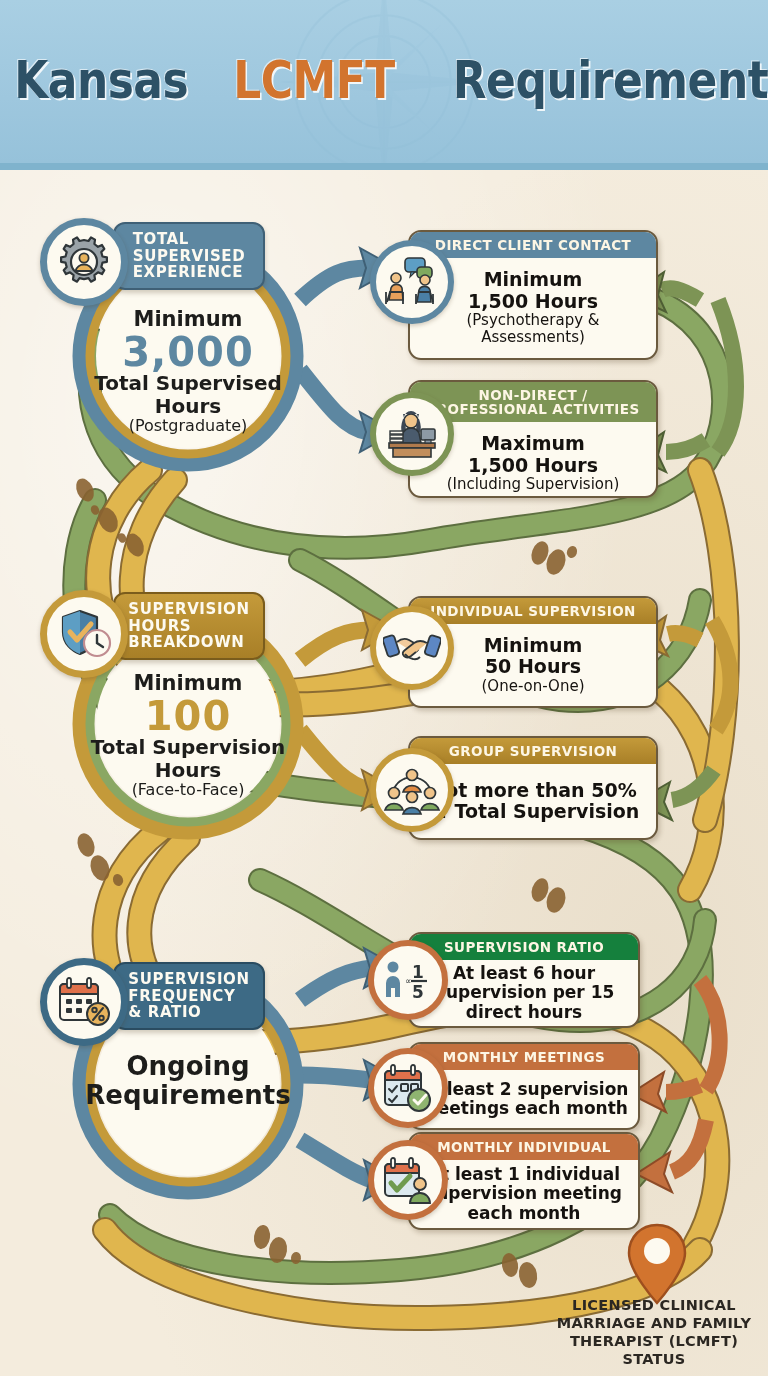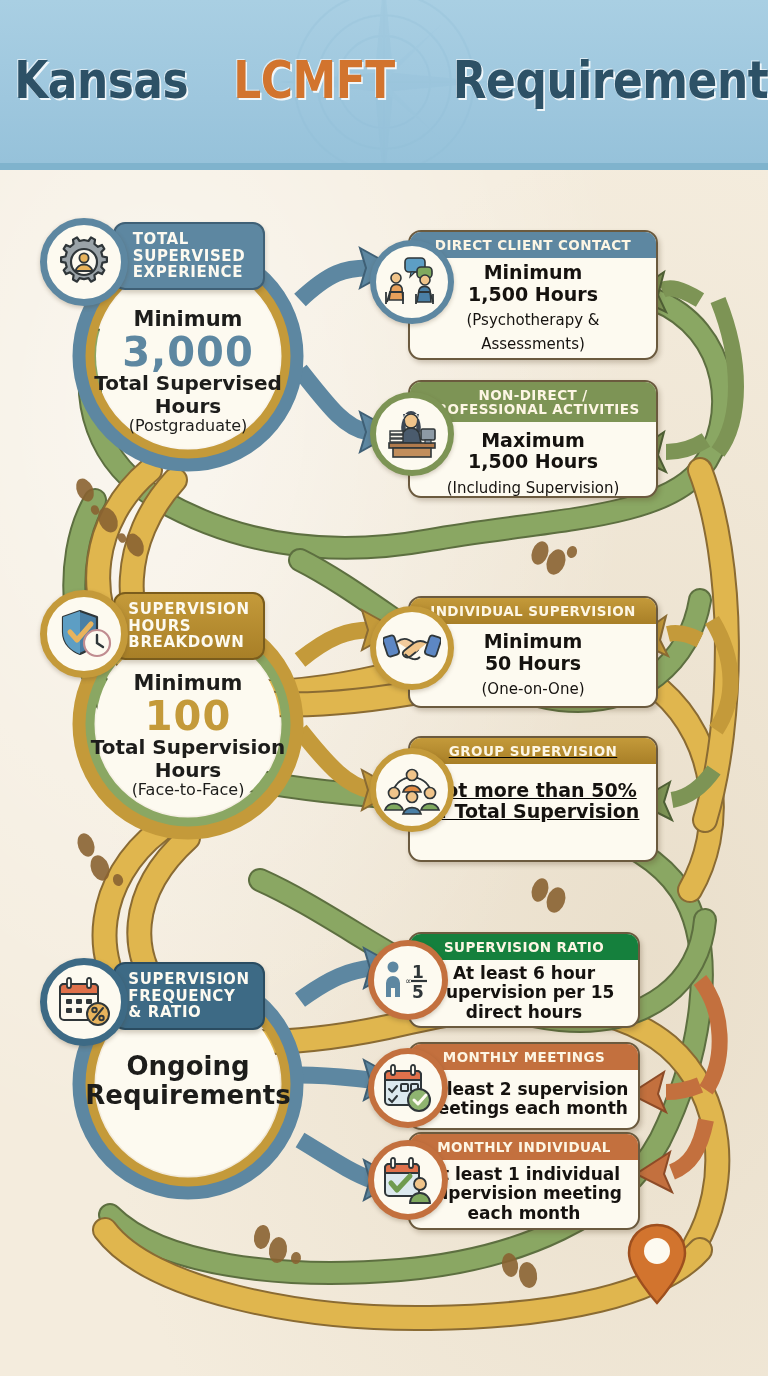--- a/index.html
+++ b/index.html
@@ -103,21 +103,21 @@
   }
   .card-head.two { height: 40px; }
   .card-body {
     display: flex; flex-direction: column; align-items: center; justify-content: center;
     text-align: center;
     font-family: "DejaVu Sans", sans-serif;
     color: #15120f;
     padding: 3px 8px 5px 8px;
   }
   .cb-strong { font-weight: 700; font-size: 19px; line-height: 1.13; }
-  .cb-note   { font-weight: 400; font-size: 15px; line-height: 1.15; margin-top: 7px; }
+  .cb-note   { font-weight: 400; font-size: 15px; line-height: 1.15; }
 
   .card-icon {
     position: absolute;
     border-radius: 50%;
     background: #fdfaf0;
     display: flex; align-items: center; justify-content: center;
     box-shadow: 0 2px 4px rgba(80,60,30,.25);
   }
 
   
@@ -426,21 +426,21 @@
     <div class="card-icon" style="left:370px;top:606px;width:84px;height:84px;border:6px solid #c49a3a;">
       <svg width="58" height="40" viewBox="0 0 58 40">
         <rect x="2" y="8" width="12" height="20" rx="3" fill="#5d87c4" stroke="#2f3639" stroke-width="1.8" transform="rotate(-18 8 18)"></rect>
         <rect x="44" y="8" width="12" height="20" rx="3" fill="#5d87c4" stroke="#2f3639" stroke-width="1.8" transform="rotate(18 50 18)"></rect>
         <path d="M14 14 q6 -5 12 -2 l7 4 q4 2 2 6 q-2 3 -6 1 l-4 -2" fill="#f3cb9c" stroke="#2f3639" stroke-width="1.8" stroke-linejoin="round"></path>
         <path d="M44 15 q-7 -4 -13 0 l-9 7 q-4 3 -1 6 q3 3 7 0 l5 -4" fill="#f0c48a" stroke="#2f3639" stroke-width="1.8" stroke-linejoin="round"></path>
         <path d="M22 26 q3 4 8 5 q4 1 7 -2" fill="none" stroke="#2f3639" stroke-width="1.8"></path>
       </svg>
     </div>
 
-    <div class="card" style="left:408px;top:736px;width:250px;height:126px;text-decoration:underline;">
+    <div class="card" style="left:408px;top:736px;width:250px;height:104px;">
       <div class="card-head" style="background:linear-gradient(180deg,#c49a3a,#a87f27);">GROUP SUPERVISION</div>
       <div class="card-body" style="height:76px;">
         <div class="cb-strong">Not more than 50%</div>
         <div class="cb-strong">of Total Supervision</div>
       </div>
     </div>
     <div class="card-icon" style="left:370px;top:748px;width:84px;height:84px;border:6px solid #c49a3a;">
       <svg width="58" height="50" viewBox="0 0 58 50">
         <path d="M10 26 a20 20 0 0 1 38 0" fill="none" stroke="#2f3639" stroke-width="1.8" stroke-dasharray="1 0"></path>
         <circle cx="29" cy="10" r="5.5" fill="#f0c48a" stroke="#2f3639" stroke-width="1.7"></circle>
@@ -557,15 +557,20 @@
         <path d="M29 47 a10 10 0 0 1 20 0z" fill="#7fa95e" stroke="#2f3639" stroke-width="1.8"></path>
       </svg>
     </div>
   </div>
 
   <svg class="pin" style="left:625px;top:1222px;" width="64" height="84" viewBox="0 0 64 84">
     <path d="M32 3 C 16 3 4 15 4 31 C 4 50 32 81 32 81 C 32 81 60 50 60 31 C 60 15 48 3 32 3z" fill="#d2742e" stroke="#9e4f1e" stroke-width="2.5"></path>
     <circle cx="32" cy="29" r="13" fill="#fdfaf0"></circle>
   </svg>
 
+  <div class="status-text" style="left:545px;top:1296px;width:218px;">
+    <div>LICENSED CLINICAL</div>
+    <div>MARRIAGE AND FAMILY</div>
+    <div>THERAPIST (LCMFT) STATUS</div>
+  </div>
 
 
 </div>
 
 </body></html>

